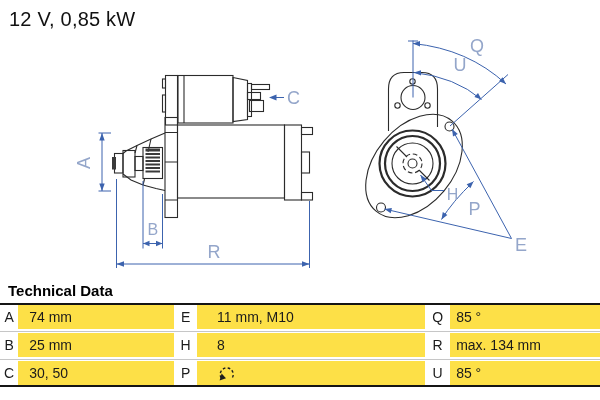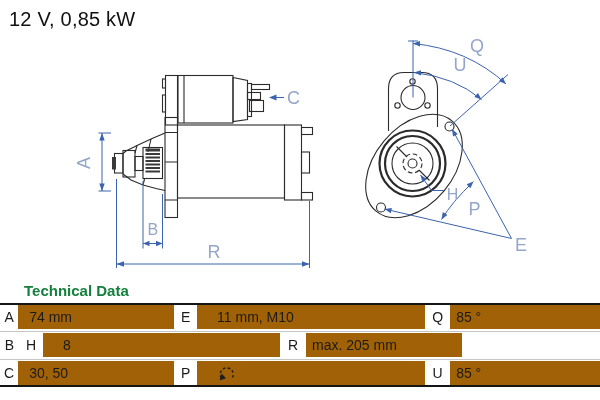--- a/index.html
+++ b/index.html
@@ -14,26 +14,26 @@
   
   .ink{stroke:#2b2b2b;fill:none;stroke-width:1.1;stroke-linejoin:miter;}
   .ink2{stroke:#2b2b2b;fill:none;stroke-width:2.2;}
   .dark{fill:#3a3a3a;stroke:none;}
   .blue{stroke:#3c63ae;fill:none;stroke-width:1;}
   .bluef{fill:#3c63ae;stroke:none;}
   .lbl{fill:#94a6ca;font-size:18px;font-family:"Liberation Sans",sans-serif;}
   .lbl.small{font-size:16px;}
   
   .tdata{position:absolute;left:0;top:282px;width:600px;}
-  .td-heading{margin:0 0 4px 24px;font-size:15px;font-weight:bold;color:#15803d;}
+  .td-heading{margin:0 0 4px 8px;font-size:15px;font-weight:bold;color:#000000;}
   .td-table{border-top:2px solid #151515;border-bottom:2px solid #151515;}
   .td-row{display:flex;height:24px;align-items:center;font-size:14px;}
   .td-sep{height:1px;background:#c6c6c6;margin:1.5px 0;}
   .ck{background:#ffffff;text-align:center;height:100%;display:flex;align-items:center;justify-content:center;}
-  .cv{background:#a16207;height:100%;display:flex;align-items:center;}
+  .cv{background:#fde047;height:100%;display:flex;align-items:center;}
   .k1{width:19px;}.v1{width:162px;padding-left:11px;box-sizing:border-box;}
   .k2{width:24px;}.v2{width:237px;padding-left:20px;box-sizing:border-box;}
   .k3{width:26px;}.v3{width:156px;padding-left:6px;box-sizing:border-box;}
   .rot-icon{display:block;}
 </style>
 </head>
 <body>
 
 <div class="title">12 V, 0,85 kW</div>
 
@@ -166,24 +166,25 @@
       <div class="cv v1">74 mm</div>
       <div class="ck k2">E</div>
       <div class="cv v2">11 mm, M10</div>
       <div class="ck k3">Q</div>
       <div class="cv v3">85 °</div>
     </div>
     <div class="td-sep"></div>
 
     <div class="td-row">
       <div class="ck k1">B</div>
+      <div class="cv v1">25 mm</div>
       <div class="ck k2">H</div>
       <div class="cv v2">8</div>
       <div class="ck k3">R</div>
-      <div class="cv v3">max. 205 mm</div>
+      <div class="cv v3">max. 134 mm</div>
     </div>
     <div class="td-sep"></div>
 
     <div class="td-row">
       <div class="ck k1">C</div>
       <div class="cv v1">30, 50</div>
       <div class="ck k2">P</div>
       <div class="cv v2">
         <svg class="rot-icon" width="20" height="19" viewBox="0 0 20 19">
           <path d="M4.2 13.8 A6.5 6.5 0 1 1 15 14.2" fill="none" stroke="#1e1e1e" stroke-width="1.4" stroke-dasharray="2.6 2.2"></path>

